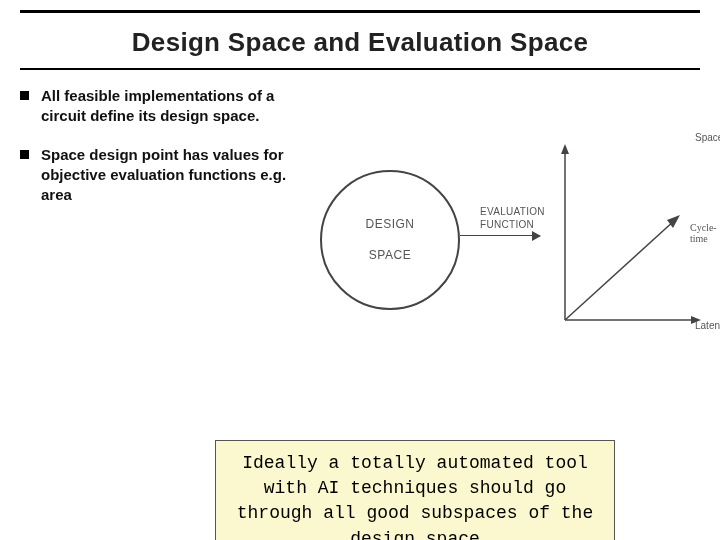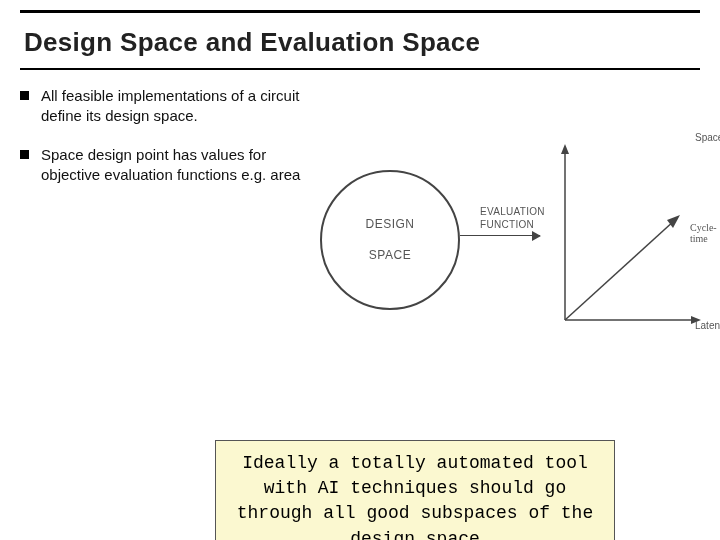--- a/index.html
+++ b/index.html
@@ -18,36 +18,37 @@
     width: 680px;
     height: 520px;
     border-top: 3px solid #000;
   }
   .title {
     font-size: 26px;
     color: #222;
     padding: 14px 4px 10px 4px;
     border-bottom: 2px solid #000;
     letter-spacing: 0.3px;
+    text-align: center;
   }
   .content {
     display: flex;
     flex-direction: row;
     padding-top: 10px;
   }
   .bullets {
     width: 290px;
     padding-top: 6px;
   }
   .bullet {
     display: flex;
     align-items: flex-start;
     margin-bottom: 18px;
     font-size: 15px;
-    font-weight: normal;
+    font-weight: bold;
     line-height: 1.35;
     color: #111;
   }
   .bullet .sq {
     width: 9px;
     height: 9px;
     background: #000;
     flex: 0 0 9px;
     margin-top: 5px;
     margin-right: 12px;

